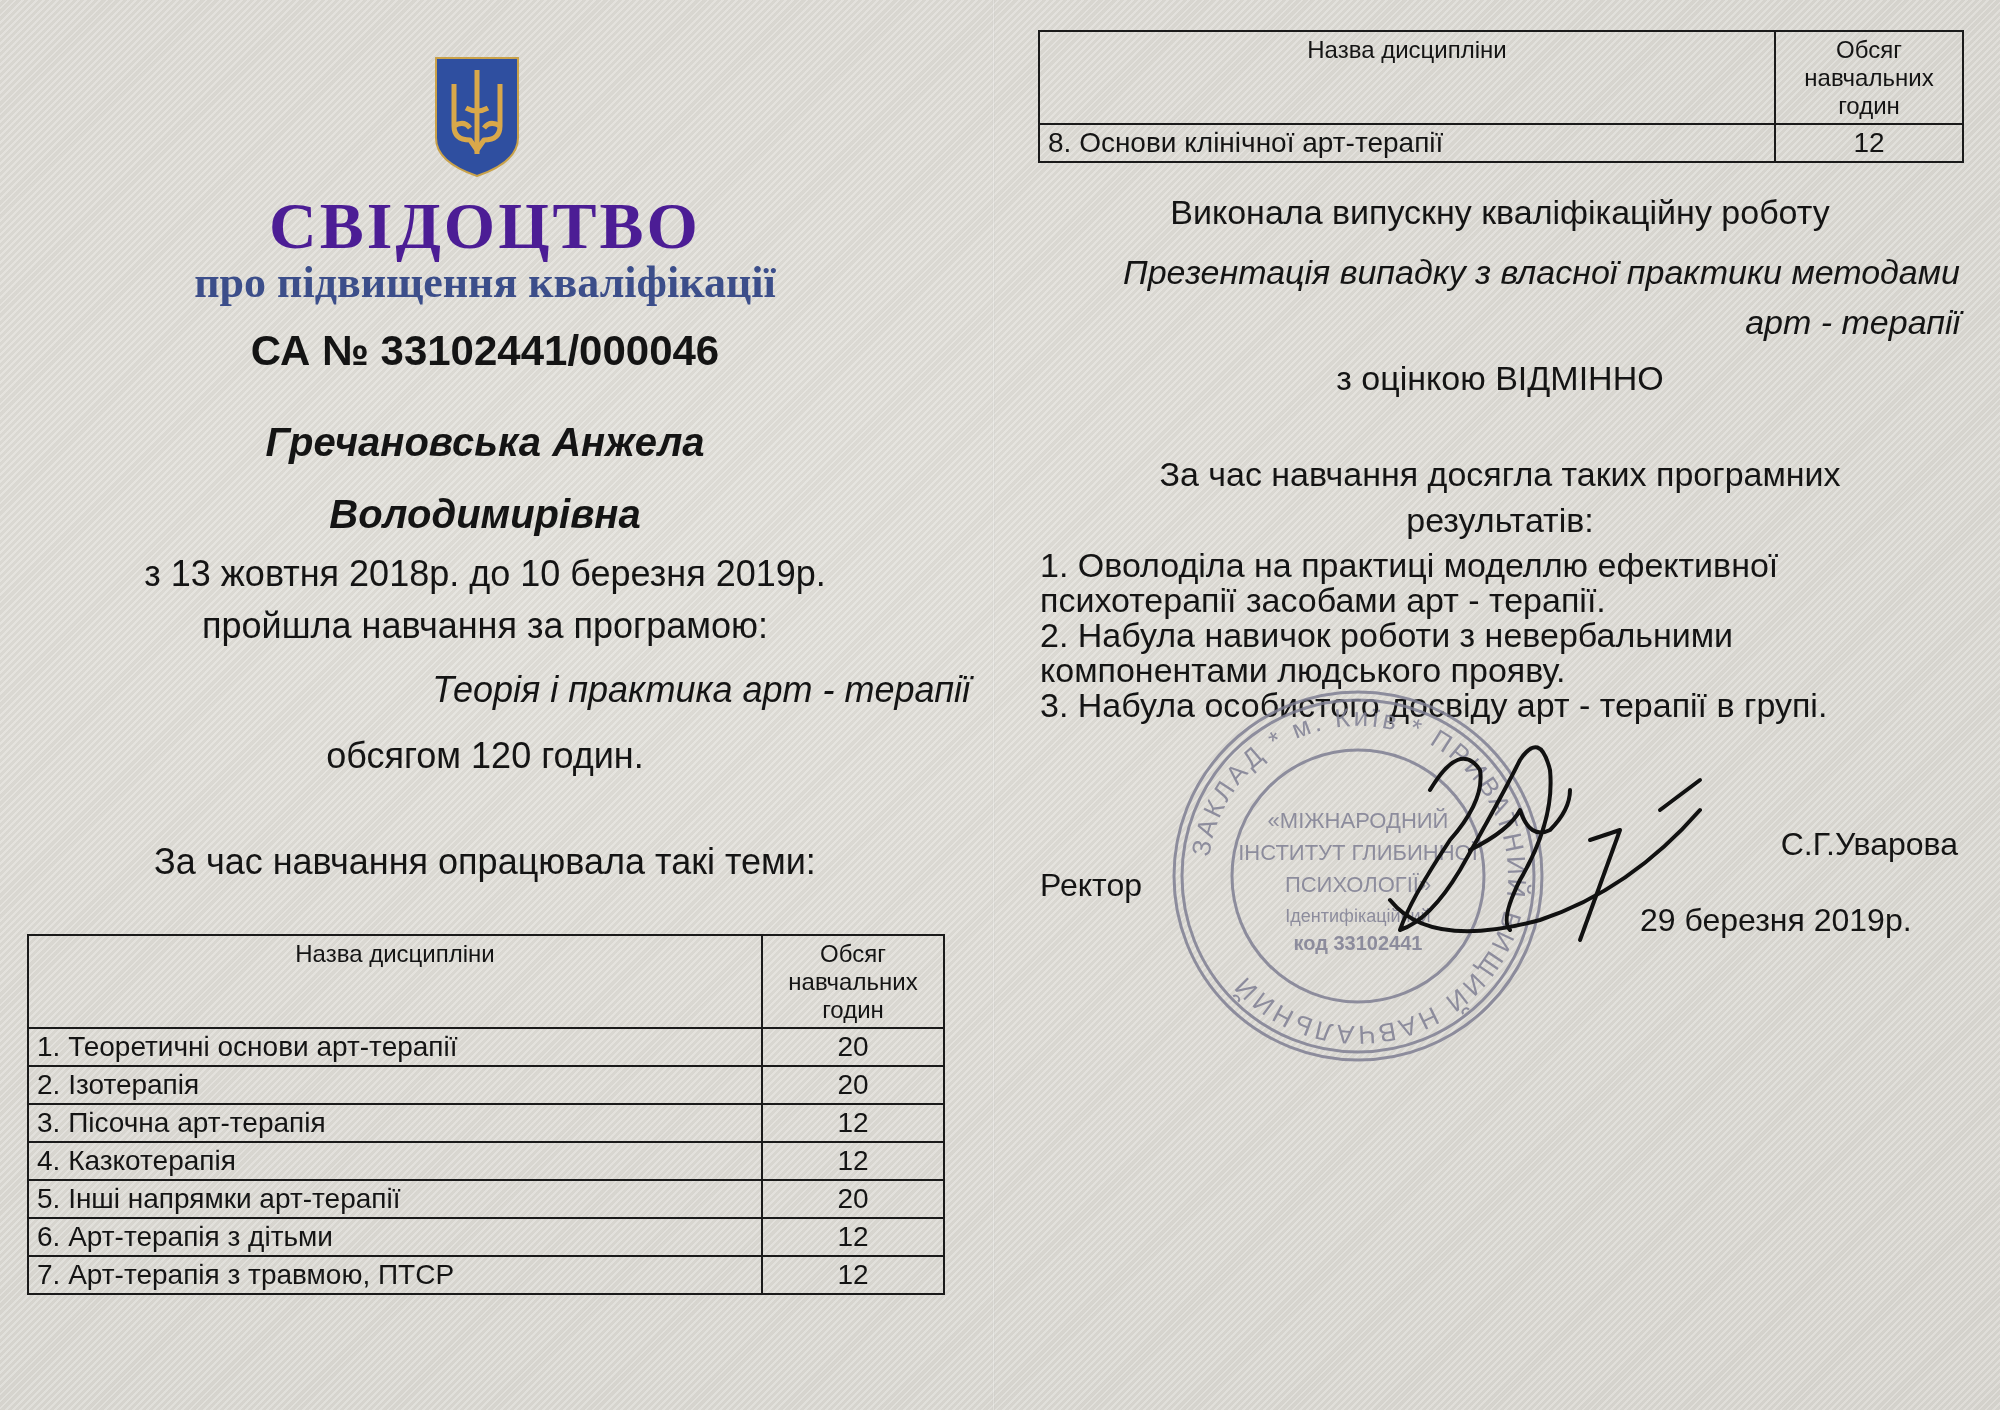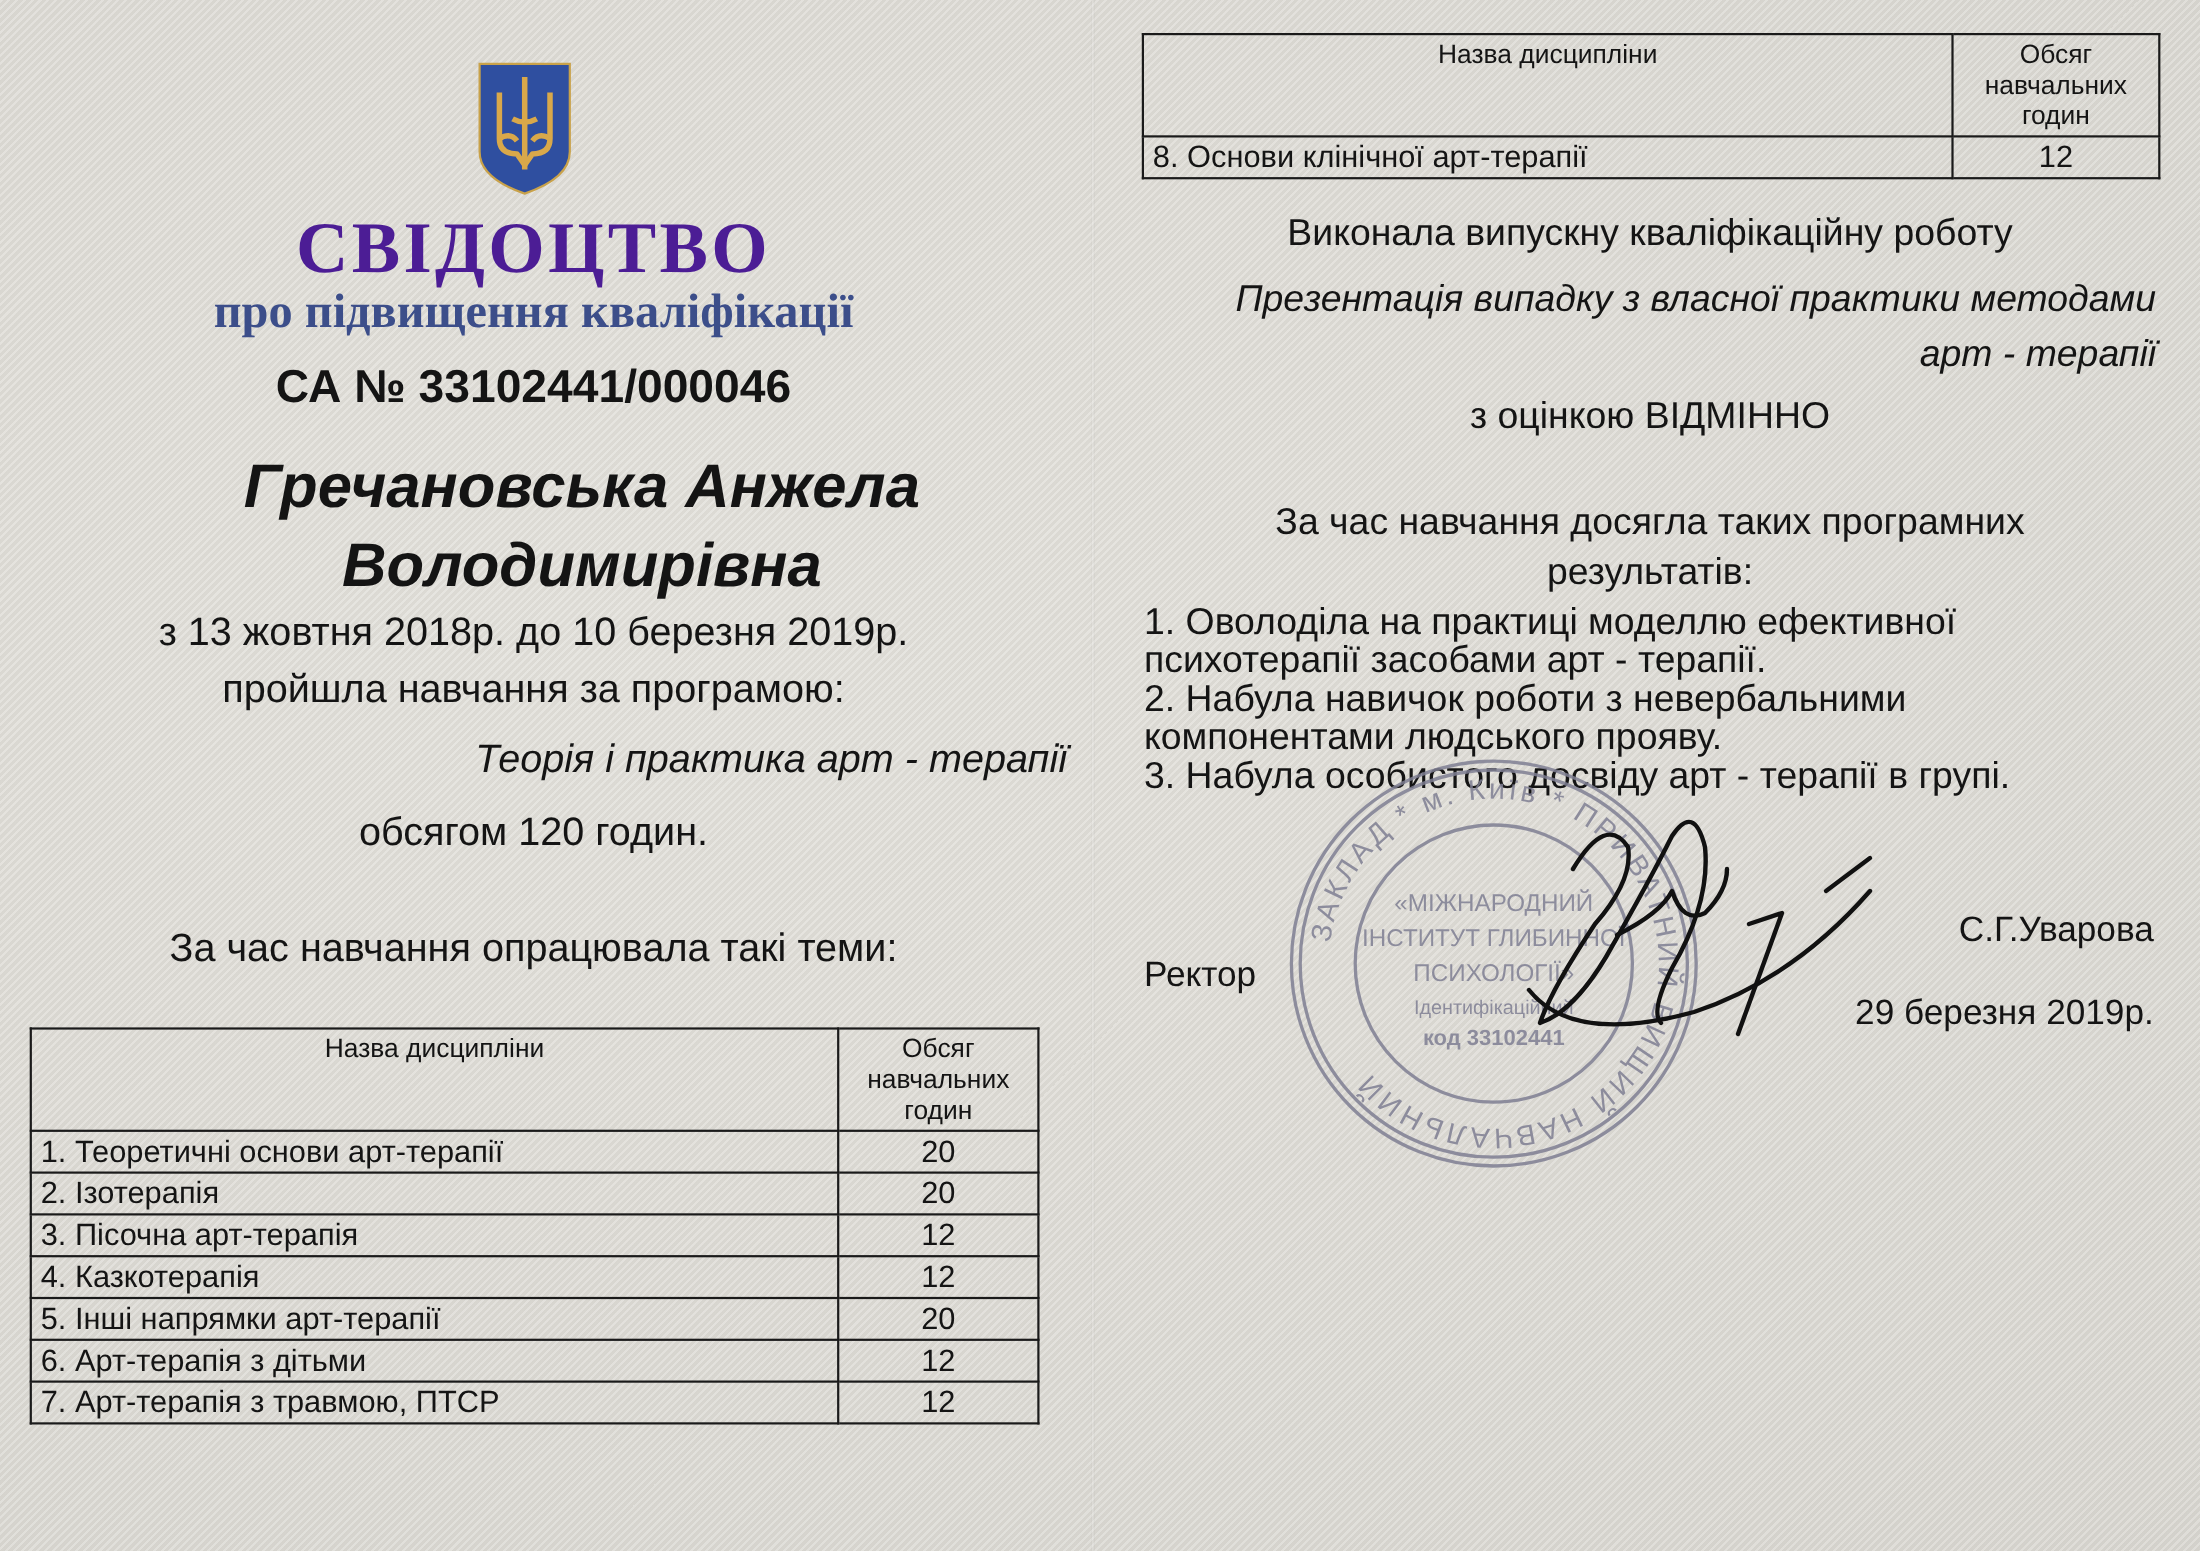--- a/index.html
+++ b/index.html
@@ -15,21 +15,21 @@
   .fold { position:absolute; left:992px; top:0; width:3px; height:1410px;
     background:linear-gradient(90deg, rgba(0,0,0,0.04), rgba(255,255,255,0.25), rgba(0,0,0,0.05)); }
   .abs { position:absolute; }
   .center { text-align:center; }
   .emblem { left:432px; top:54px; width:90px; height:126px; }
   .title { left:0; width:970px; top:190px; font-family:"Liberation Serif", serif; font-weight:bold;
     font-size:66px; color:#4c1d95; letter-spacing:3px; line-height:72px; }
   .subtitle { left:0; width:970px; top:258px; font-family:"Liberation Serif", serif; font-weight:bold;
     font-size:44px; color:#3c4e8a; line-height:50px;text-align:center; }
   .certno { left:0; width:970px; top:326px; font-size:42px; font-weight:bold; line-height:50px; }
-  .name { left:0; width:970px; font-size:56px; font-weight:bold; font-style:italic; line-height:56px;padding-left:44px; }
+  .name { left:0; width:970px; font-size:40px; font-weight:bold; font-style:italic; line-height:56px; }
   .line { left:0; width:970px; font-size:36px; line-height:44px; }
   .ital { font-style:italic;text-align:right; }
   table { border-collapse:collapse; font-family:"Liberation Sans", sans-serif;padding-left:24px; }
   table.disc td, table.disc th { border:2px solid #1a1a1a; padding:0 8px; }
   table.disc th { font-weight:normal; font-size:24px; vertical-align:top; line-height:28px; }
   table.disc td { font-size:28px; height:36px; line-height:36px; }
   table.disc td.h { text-align:center; }
   .right-text { left:1040px; width:920px; }
   .results { left:1040px; top:548px; width:920px; font-size:34px; line-height:35px; }
   .seal { left:1170px; top:688px; width:376px; height:376px; }
@@ -161,13 +161,13 @@
     <path d="M60 60 Q90 10 110 40 Q115 70 80 110 Q40 170 30 200 Q60 190 90 140 Q130 70 150 30 Q170 0 180 40 Q185 90 150 150 Q130 190 140 200"></path>
     <path d="M100 120 Q140 100 150 80 Q160 110 180 100 Q200 80 200 60"></path>
     <path d="M20 170 Q60 220 170 190 Q260 160 330 80"></path>
     <path d="M220 110 L250 100 L210 210"></path>
     <path d="M290 80 L330 50"></path>
   </g>
 </svg>
 
 <div class="abs" style="left:1040px; top:867px; font-size:32px;">Ректор</div>
 <div class="abs" style="left:1700px; top:826px; width:258px; text-align:right; font-size:32px;">С.Г.Уварова</div>
-<div class="abs" style="left:1640px; top:902px; width:318px; text-align:right; font-size:32px;">29 березня 2019р.</div>
+<div class="abs" style="left:1640px; top:902px; width:318px; text-align:left; font-size:32px;">29 березня 2019р.</div>
 
 </body></html>

